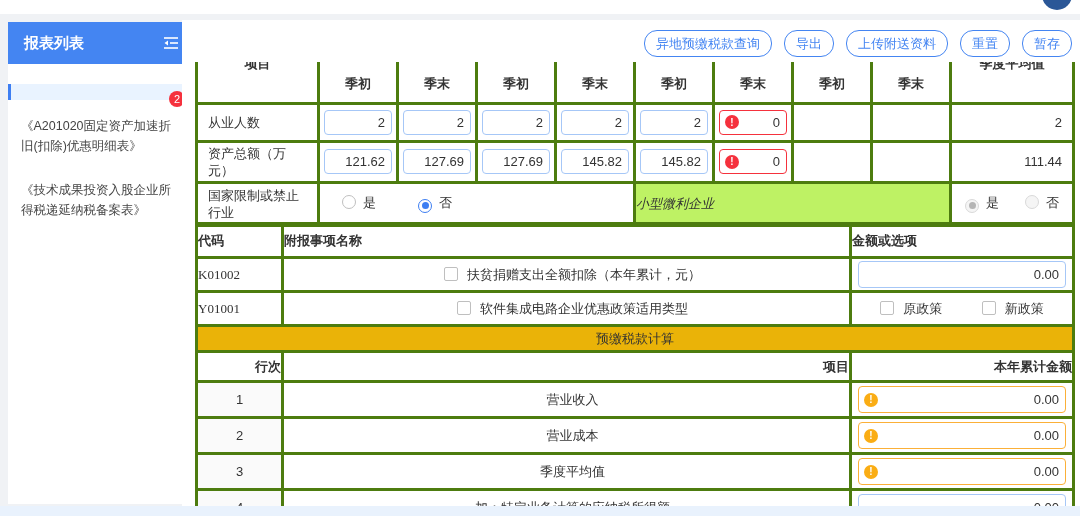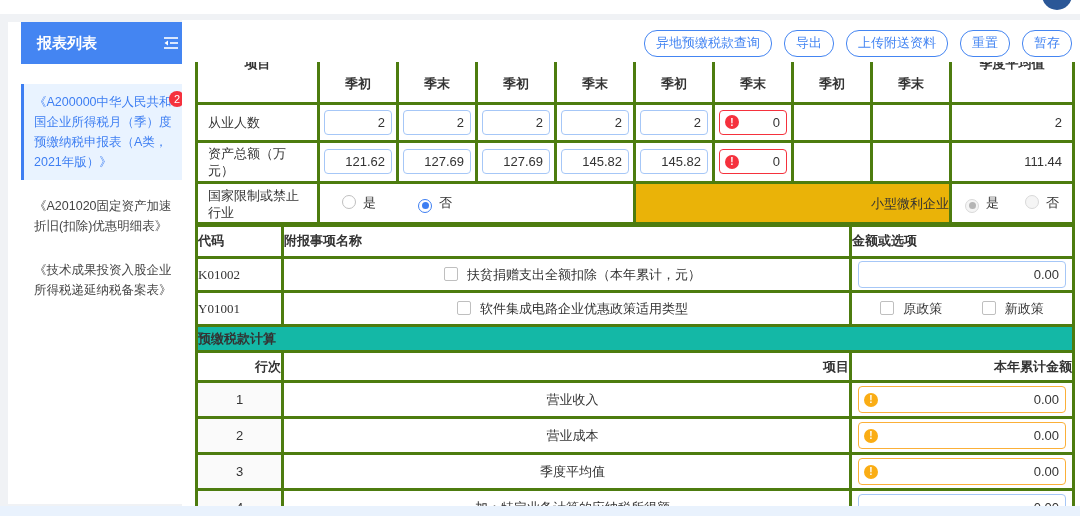--- a/index.html
+++ b/index.html
@@ -13,21 +13,21 @@
   }
   
   .topbar { position:absolute; left:0; top:0; width:1080px; height:14px; background:#fff; z-index:1; }
   .avatar-partial {
     position:absolute; left:1042px; top:-20px; width:30px; height:30px;
     border-radius:50%; background:#2b5797; z-index:2;
   }
   .bottom-strip { position:absolute; left:0; top:506px; width:1080px; height:10px; background:#e9f2fd; z-index:3; }
 
   
-  .sidebar { position:absolute; left:8px; top:22px; width:184px; height:482px; background:#fff; z-index:2;padding-left:13px; }
+  .sidebar { position:absolute; left:8px; top:22px; width:184px; height:482px; background:#fff; z-index:2; }
   .sidebar-header {
     height:42px; background:#4485f2; color:#fff;
     display:flex; align-items:center; justify-content:space-between;
     padding:0 13px 0 16px; font-size:15px; font-weight:bold;
   }
   .fold-icon { width:16px; height:14px; display:block; cursor:pointer; }
   .sidebar-list { padding-top:20px; }
   .side-item {
     position:relative; padding:8px 10px 8px 13px; margin-bottom:8px;
     font-size:12.5px; line-height:20px; color:#444; cursor:pointer;
@@ -39,21 +39,21 @@
     position:absolute; top:7px; right:7px; width:16px; height:16px; border-radius:50%;
     background:#f5313d; color:#fff; font-size:11px; line-height:16px; text-align:center;
   }
 
   
   .main { position:absolute; left:182px; top:20px; width:898px; height:486px; background:#fff; overflow:hidden; z-index:2; }
   .toolbar { position:absolute; top:10px; right:8px; display:flex; gap:12px; }
   .btn {
     height:27px; padding:0 11px; background:#fff; border:1px solid #4485f2; border-radius:13px;
     color:#4485f2; font-size:13px; line-height:25px; cursor:pointer; white-space:nowrap;
-    font-family:Liberation Mono, monospace;
+    font-family:Liberation Serif, serif;
   }
 
   
   table { border-collapse:collapse; table-layout:fixed; }
   td, th { border:3px solid #4d7c0f; font-size:13px; color:#333; font-weight:normal; overflow:hidden; }
   .tbl-quarter { position:absolute; left:13px; top:42px; width:877px; }
   .tbl-quarter tr.hdr th { border-top:none; height:41px; }
   th.clip { vertical-align:top; padding:0; }
   th.clip .t { display:block; font-weight:bold; line-height:16px; margin-top:-6px; clip-path:inset(6px 0 0 0); text-align:center; }
   th.qh { vertical-align:bottom; padding-bottom:9px; text-align:center; font-weight:bold; }
@@ -73,21 +73,21 @@
   .excl {
     position:absolute; left:6px; top:50%; transform:translateY(-50%);
     width:14px; height:14px; border-radius:50%; color:#fff; font-size:10px; font-weight:bold;
     display:flex; align-items:center; justify-content:center;
   }
   .excl.red { background:#f5313d; }
   .excl.orange { background:#faad14; }
 
   tr.restrict { height:43px; }
   td.radios { padding-left:22px; }
-  td.mid-gray { background:#eab308; text-align:right; }
+  td.mid-gray { background:#bef264; text-align:left;font-style:italic; }
   td.radios2 { text-align:center; }
   .radio {
     width:14px; height:14px; border:1px solid #bfbfbf; border-radius:50%; background:#fff;
     display:inline-flex; align-items:center; justify-content:center; vertical-align:-2px; margin-right:7px;
   }
   .radio.sel { border-color:#3d7ef2; }
   .radio.sel::after { content:''; width:7px; height:7px; border-radius:50%; background:#3d7ef2; }
   .radio.dis { background:#f5f5f5; border-color:#d9d9d9; }
   .radio.dis.sel::after { background:#b5b5b5; }
   .radio-lbl { margin-right:42px; }
@@ -99,21 +99,21 @@
   .tbl-lower tr.addrow { height:34px; }
   td.code { text-align:left;font-family:Liberation Serif, serif; }
   td.name { text-align:center; padding-left:12px; }
   .cb {
     width:14px; height:14px; border:1px solid #bfbfbf; border-radius:2px; background:#fff;
     display:inline-block; vertical-align:-2px; margin-right:9px;
   }
   td.valcell { padding:0 6px; }
   td.optcell { text-align:center; }
   .opt { display:inline-block; margin:0 18px; }
-  tr.section td { height:26px; background:#14b8a6; font-weight:bold; }
+  tr.section td { height:26px; background:#eab308; text-align:center; font-weight:normal; }
   .tbl-lower tr.hdr2 th { height:30px; font-weight:bold; text-align:right; }
   .tbl-lower tr.calcrow { height:36px; }
   td.linenum { text-align:center; background:#fafafa; }
 </style>
 </head>
 <body>
 
 <div class="topbar"></div>
 <div class="avatar-partial"></div>
 
@@ -122,21 +122,20 @@
     <span>报表列表</span>
     <svg class="fold-icon" viewBox="0 0 16 14">
       <line x1="1" y1="2" x2="15" y2="2" stroke="#fff" stroke-width="1.6"></line>
       <line x1="7" y1="7" x2="15" y2="7" stroke="#fff" stroke-width="1.6"></line>
       <line x1="1" y1="12" x2="15" y2="12" stroke="#fff" stroke-width="1.6"></line>
       <path d="M5 4.5 L1.5 7 L5 9.5 Z" fill="#fff"></path>
     </svg>
   </div>
   <div class="sidebar-list">
     <div class="side-item active">
-      <span>《A200000中华人民共和国企业所得税月（季）度预缴纳税申报表（A类，2021年版）》</span>
       <span class="badge">2</span>
     </div>
     <div class="side-item">
       <span>《A201020固定资产加速折旧(扣除)优惠明细表》</span>
     </div>
     <div class="side-item">
       <span>《技术成果投资入股企业所得税递延纳税备案表》</span>
     </div>
   </div>
 </div>

